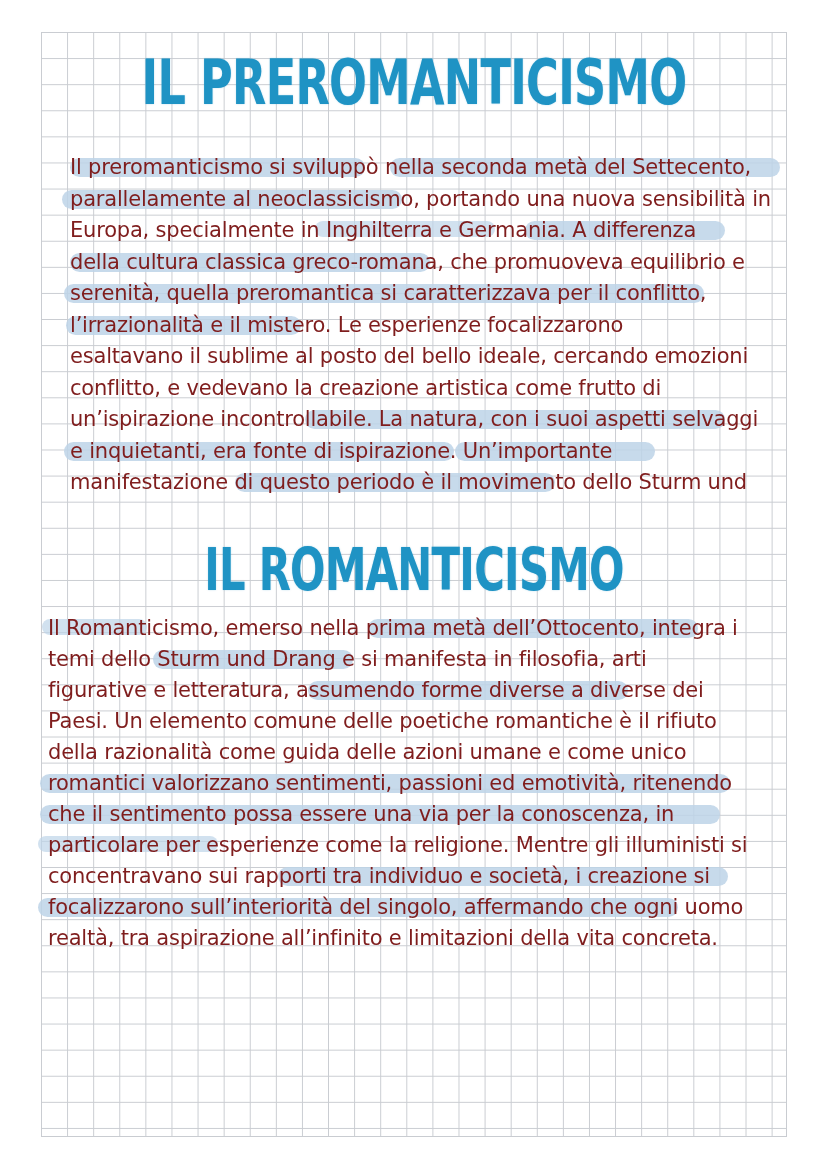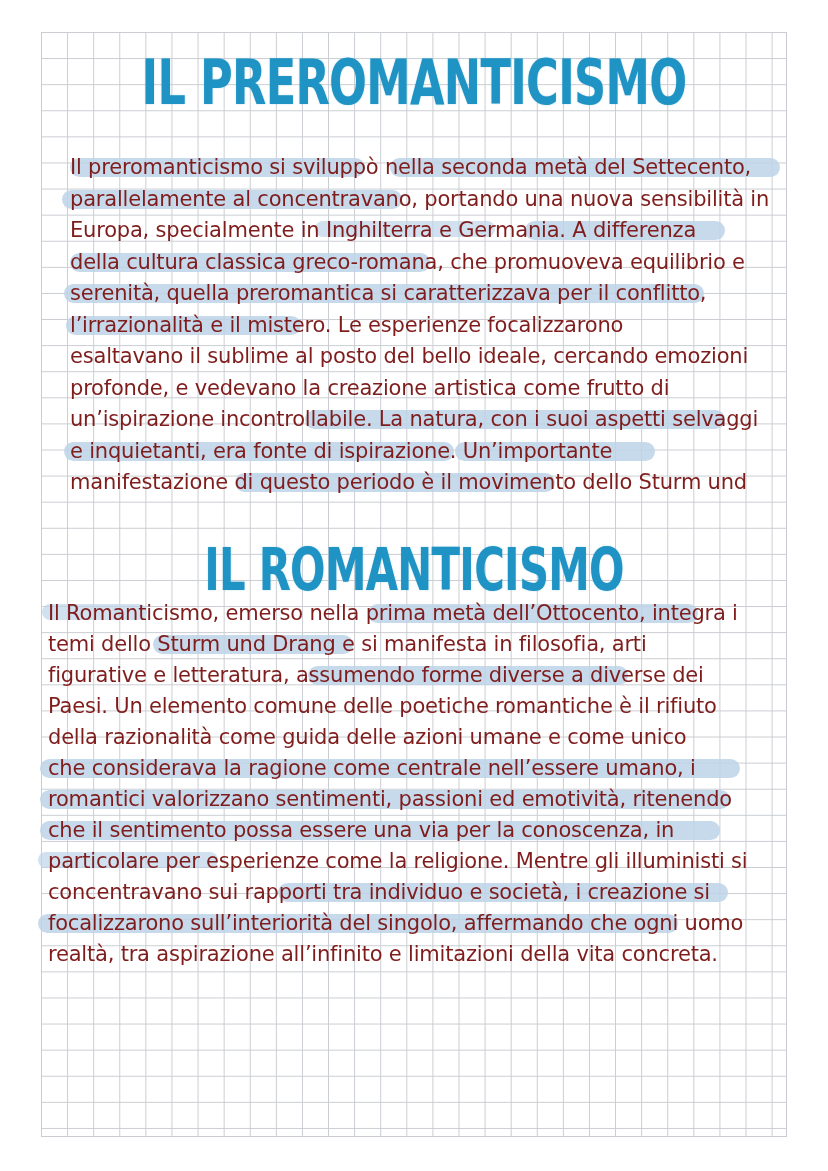--- a/index.html
+++ b/index.html
@@ -71,21 +71,21 @@
   }
   .para {
     position: absolute;
     color: #7f1d1d;
     font-family: "DejaVu Sans", sans-serif;
     font-size: 21px;
     font-weight: 500;
     letter-spacing: -0.2px;
   }
   #para-1 { left: 70px; top: 152px; width: 720px; }
-  #para-2 { left: 48px; top: 598px; width: 745px; }
+  #para-2 { left: 48px; top: 613px; width: 745px; }
 
   .line {
     position: relative;
     height: 31.5px;
     line-height: 31.5px;
     white-space: nowrap;
   }
   #para-2 .line { height: 31.0px; line-height: 31.0px; }
 
   .line .txt {
@@ -110,41 +110,40 @@
 <div id="page">
 
   <div id="grid-paper"></div>
 
   <div id="content">
 
     <div id="title-1" class="title">IL PREROMANTICISMO</div>
 
     <div id="para-1" class="para">
         <div class="line"><span class="hl" style="left: 0px; width: 295px;"></span><span class="hl" style="left: 320px; width: 390px;"></span><span class="txt">Il preromanticismo si sviluppò nella seconda metà del Settecento,</span></div>
-        <div class="line"><span class="hl" style="left: -8px; width: 340px;"></span><span class="txt">parallelamente al concentravano, portando una nuova sensibilità in</span></div>
+        <div class="line"><span class="hl" style="left: -8px; width: 340px;"></span><span class="txt">parallelamente al neoclassicismo, portando una nuova sensibilità in</span></div>
         <div class="line"><span class="hl thin" style="left: 245px; width: 180px;"></span><span class="hl" style="left: 455px; width: 200px;"></span><span class="txt">Europa, specialmente in Inghilterra e Germania. A differenza</span></div>
         <div class="line"><span class="hl" style="left: 0px; width: 360px;"></span><span class="txt">della cultura classica greco-romana, che promuoveva equilibrio e</span></div>
         <div class="line"><span class="hl" style="left: -6px; width: 640px;"></span><span class="txt">serenità, quella preromantica si caratterizzava per il conflitto,</span></div>
         <div class="line"><span class="hl" style="left: -4px; width: 235px;"></span><span class="txt">l’irrazionalità e il mistero. Le esperienze focalizzarono</span></div>
         <div class="line"><span class="txt">esaltavano il sublime al posto del bello ideale, cercando emozioni</span></div>
-        <div class="line"><span class="txt">profonde, e vedevano la creazione artistica come frutto di</span></div>
+        <div class="line"><span class="txt">conflitto, e vedevano la creazione artistica come frutto di</span></div>
         <div class="line"><span class="hl" style="left: 235px; width: 420px;"></span><span class="txt">un’ispirazione incontrollabile. La natura, con i suoi aspetti selvaggi</span></div>
         <div class="line"><span class="hl" style="left: -6px; width: 390px;"></span><span class="hl" style="left: 385px; width: 200px;"></span><span class="txt">e inquietanti, era fonte di ispirazione. Un’importante</span></div>
         <div class="line"><span class="hl" style="left: 165px; width: 320px;"></span><span class="txt">manifestazione di questo periodo è il movimento dello Sturm und</span></div>
       </div>
 
     <div id="title-2" class="title">IL ROMANTICISMO</div>
 
     <div id="para-2" class="para">
         <div class="line"><span class="hl thin" style="left: -6px; width: 105px;"></span><span class="hl" style="left: 320px; width: 330px;"></span><span class="txt">Il Romanticismo, emerso nella prima metà dell’Ottocento, integra i</span></div>
         <div class="line"><span class="hl" style="left: 105px; width: 200px;"></span><span class="txt">temi dello Sturm und Drang e si manifesta in filosofia, arti</span></div>
         <div class="line"><span class="hl" style="left: 260px; width: 320px;"></span><span class="txt">figurative e letteratura, assumendo forme diverse a diverse dei</span></div>
         <div class="line"><span class="txt">Paesi. Un elemento comune delle poetiche romantiche è il rifiuto</span></div>
         <div class="line"><span class="txt">della razionalità come guida delle azioni umane e come unico</span></div>
-        <div class="line"><span class="hl" style="left: -8px; width: 700px;"></span><span class="txt">che considerava la ragione come centrale nell’essere umano, i</span></div>
         <div class="line"><span class="hl" style="left: -8px; width: 690px;"></span><span class="txt">romantici valorizzano sentimenti, passioni ed emotività, ritenendo</span></div>
         <div class="line"><span class="hl" style="left: -8px; width: 680px;"></span><span class="txt">che il sentimento possa essere una via per la conoscenza, in</span></div>
         <div class="line"><span class="hl thin" style="left: -10px; width: 180px;"></span><span class="txt">particolare per esperienze come la religione. Mentre gli illuministi si</span></div>
         <div class="line"><span class="hl" style="left: 230px; width: 450px;"></span><span class="txt">concentravano sui rapporti tra individuo e società, i creazione si</span></div>
         <div class="line"><span class="hl" style="left: -10px; width: 640px;"></span><span class="txt">focalizzarono sull’interiorità del singolo, affermando che ogni uomo</span></div>
         <div class="line"><span class="txt">realtà, tra aspirazione all’infinito e limitazioni della vita concreta.</span></div>
       </div>
 
   </div>
 </div>

